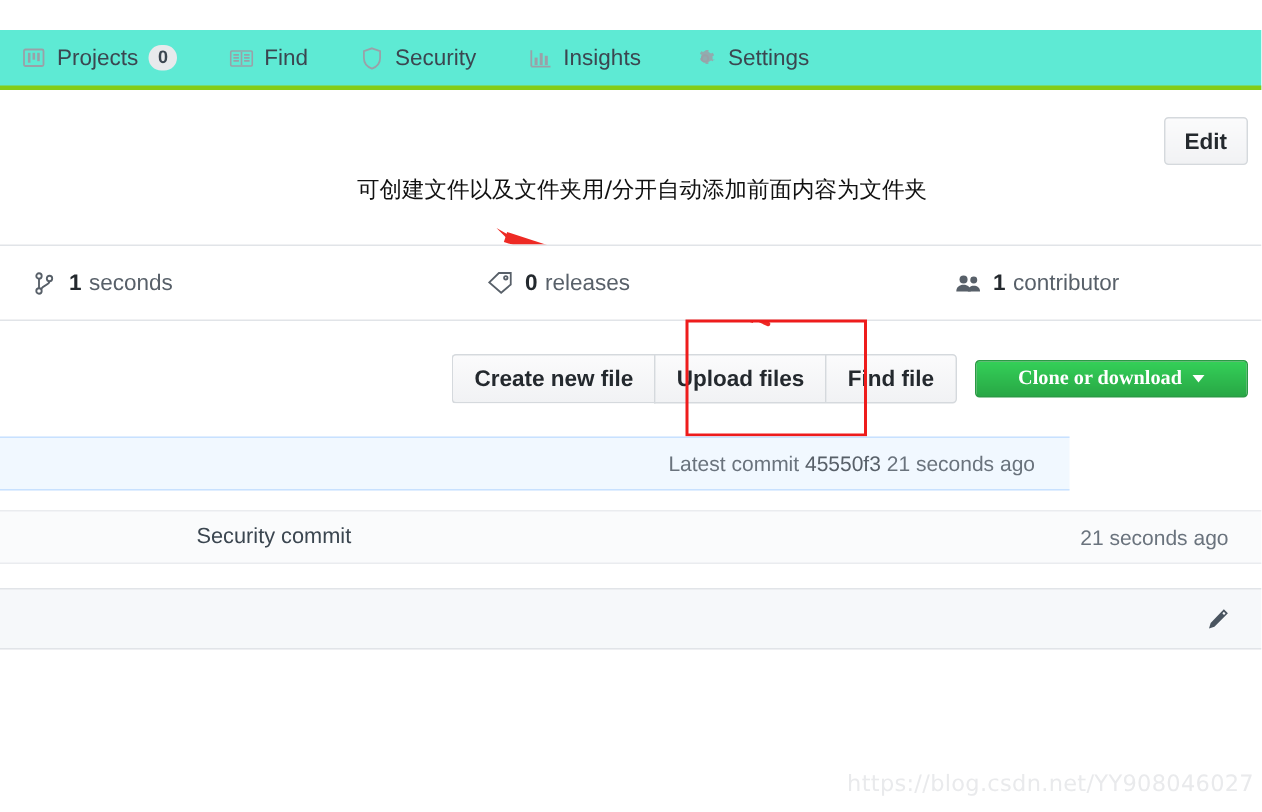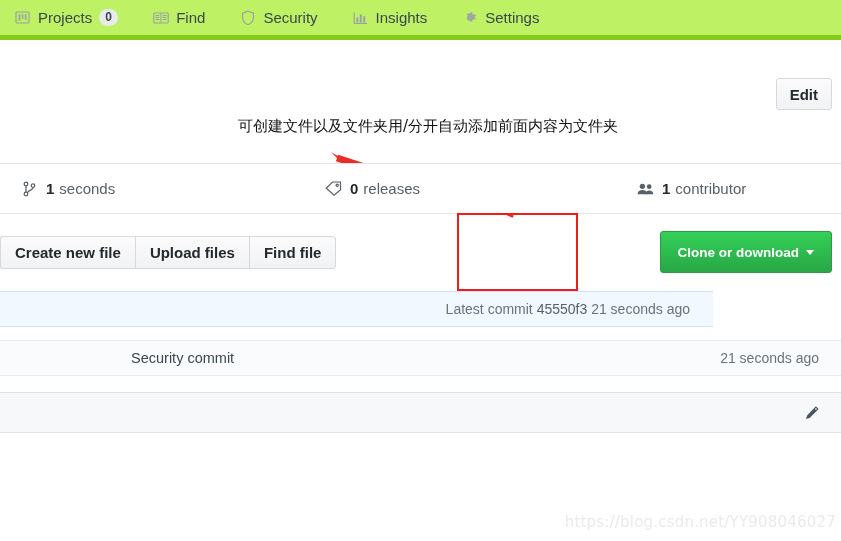--- a/index.html
+++ b/index.html
@@ -14,25 +14,26 @@
     font-family: "Liberation Sans", "DejaVu Sans", sans-serif;
     font-size: 14px;
     color: #24292e;
     overflow: hidden;
     position: relative;
   }
 
   
   .navbar {
     height: 40px;
-    border-bottom: 5px solid #84cc16;
+    border-bottom: 3px solid #84cc16;
     display: flex;
     align-items: center;
     padding-left: 14px;
-    background: #bef264;
+    background: #5eead4;
+    margin-top: 20px;
   }
   .nav-item {
     display: flex;
     align-items: center;
     margin-right: 34px;
     color: #586069;
     font-size: 15px;
     cursor: pointer;
     white-space: nowrap;
   }
@@ -141,44 +142,45 @@
 
   
   .action-bar {
     position: absolute;
     left: 0;
     top: 226px;
     width: 841px;
     height: 52px;
     display: flex;
     align-items: center;
-    justify-content: space-between;
+    justify-content: flex-end;
     padding-right: 9px;
   }
   .btn-group { display: flex; margin-right: 12px; }
   .btn-group .btn {
     border-radius: 0;
     border-right-width: 0;
     height: 33px;
     padding: 0 14px;
   }
   .btn-group .btn:first-child { border-radius: 3px 0 0 3px; }
   .btn-group .btn:last-child { border-radius: 0 3px 3px 0; border-right-width: 1px; }
   .btn-green {
     background: linear-gradient(#34d058, #28a745);
     border: 1px solid #2a9a44;
     color: #ffffff;
-    height: 42px;
-    padding: 0 17px;
+    height: 25px;
+    padding: 0 28px;
     border-radius: 3px;
     font-weight: bold;
     font-size: 13.5px;
     display: inline-flex;
     align-items: center;
     cursor: pointer;
+    font-family: Liberation Serif, serif;
   }
   .caret {
     display: inline-block;
     margin-left: 7px;
     width: 0; height: 0;
     border-left: 4.5px solid transparent;
     border-right: 4.5px solid transparent;
     border-top: 5px solid #ffffff;
   }
   .redbox {

